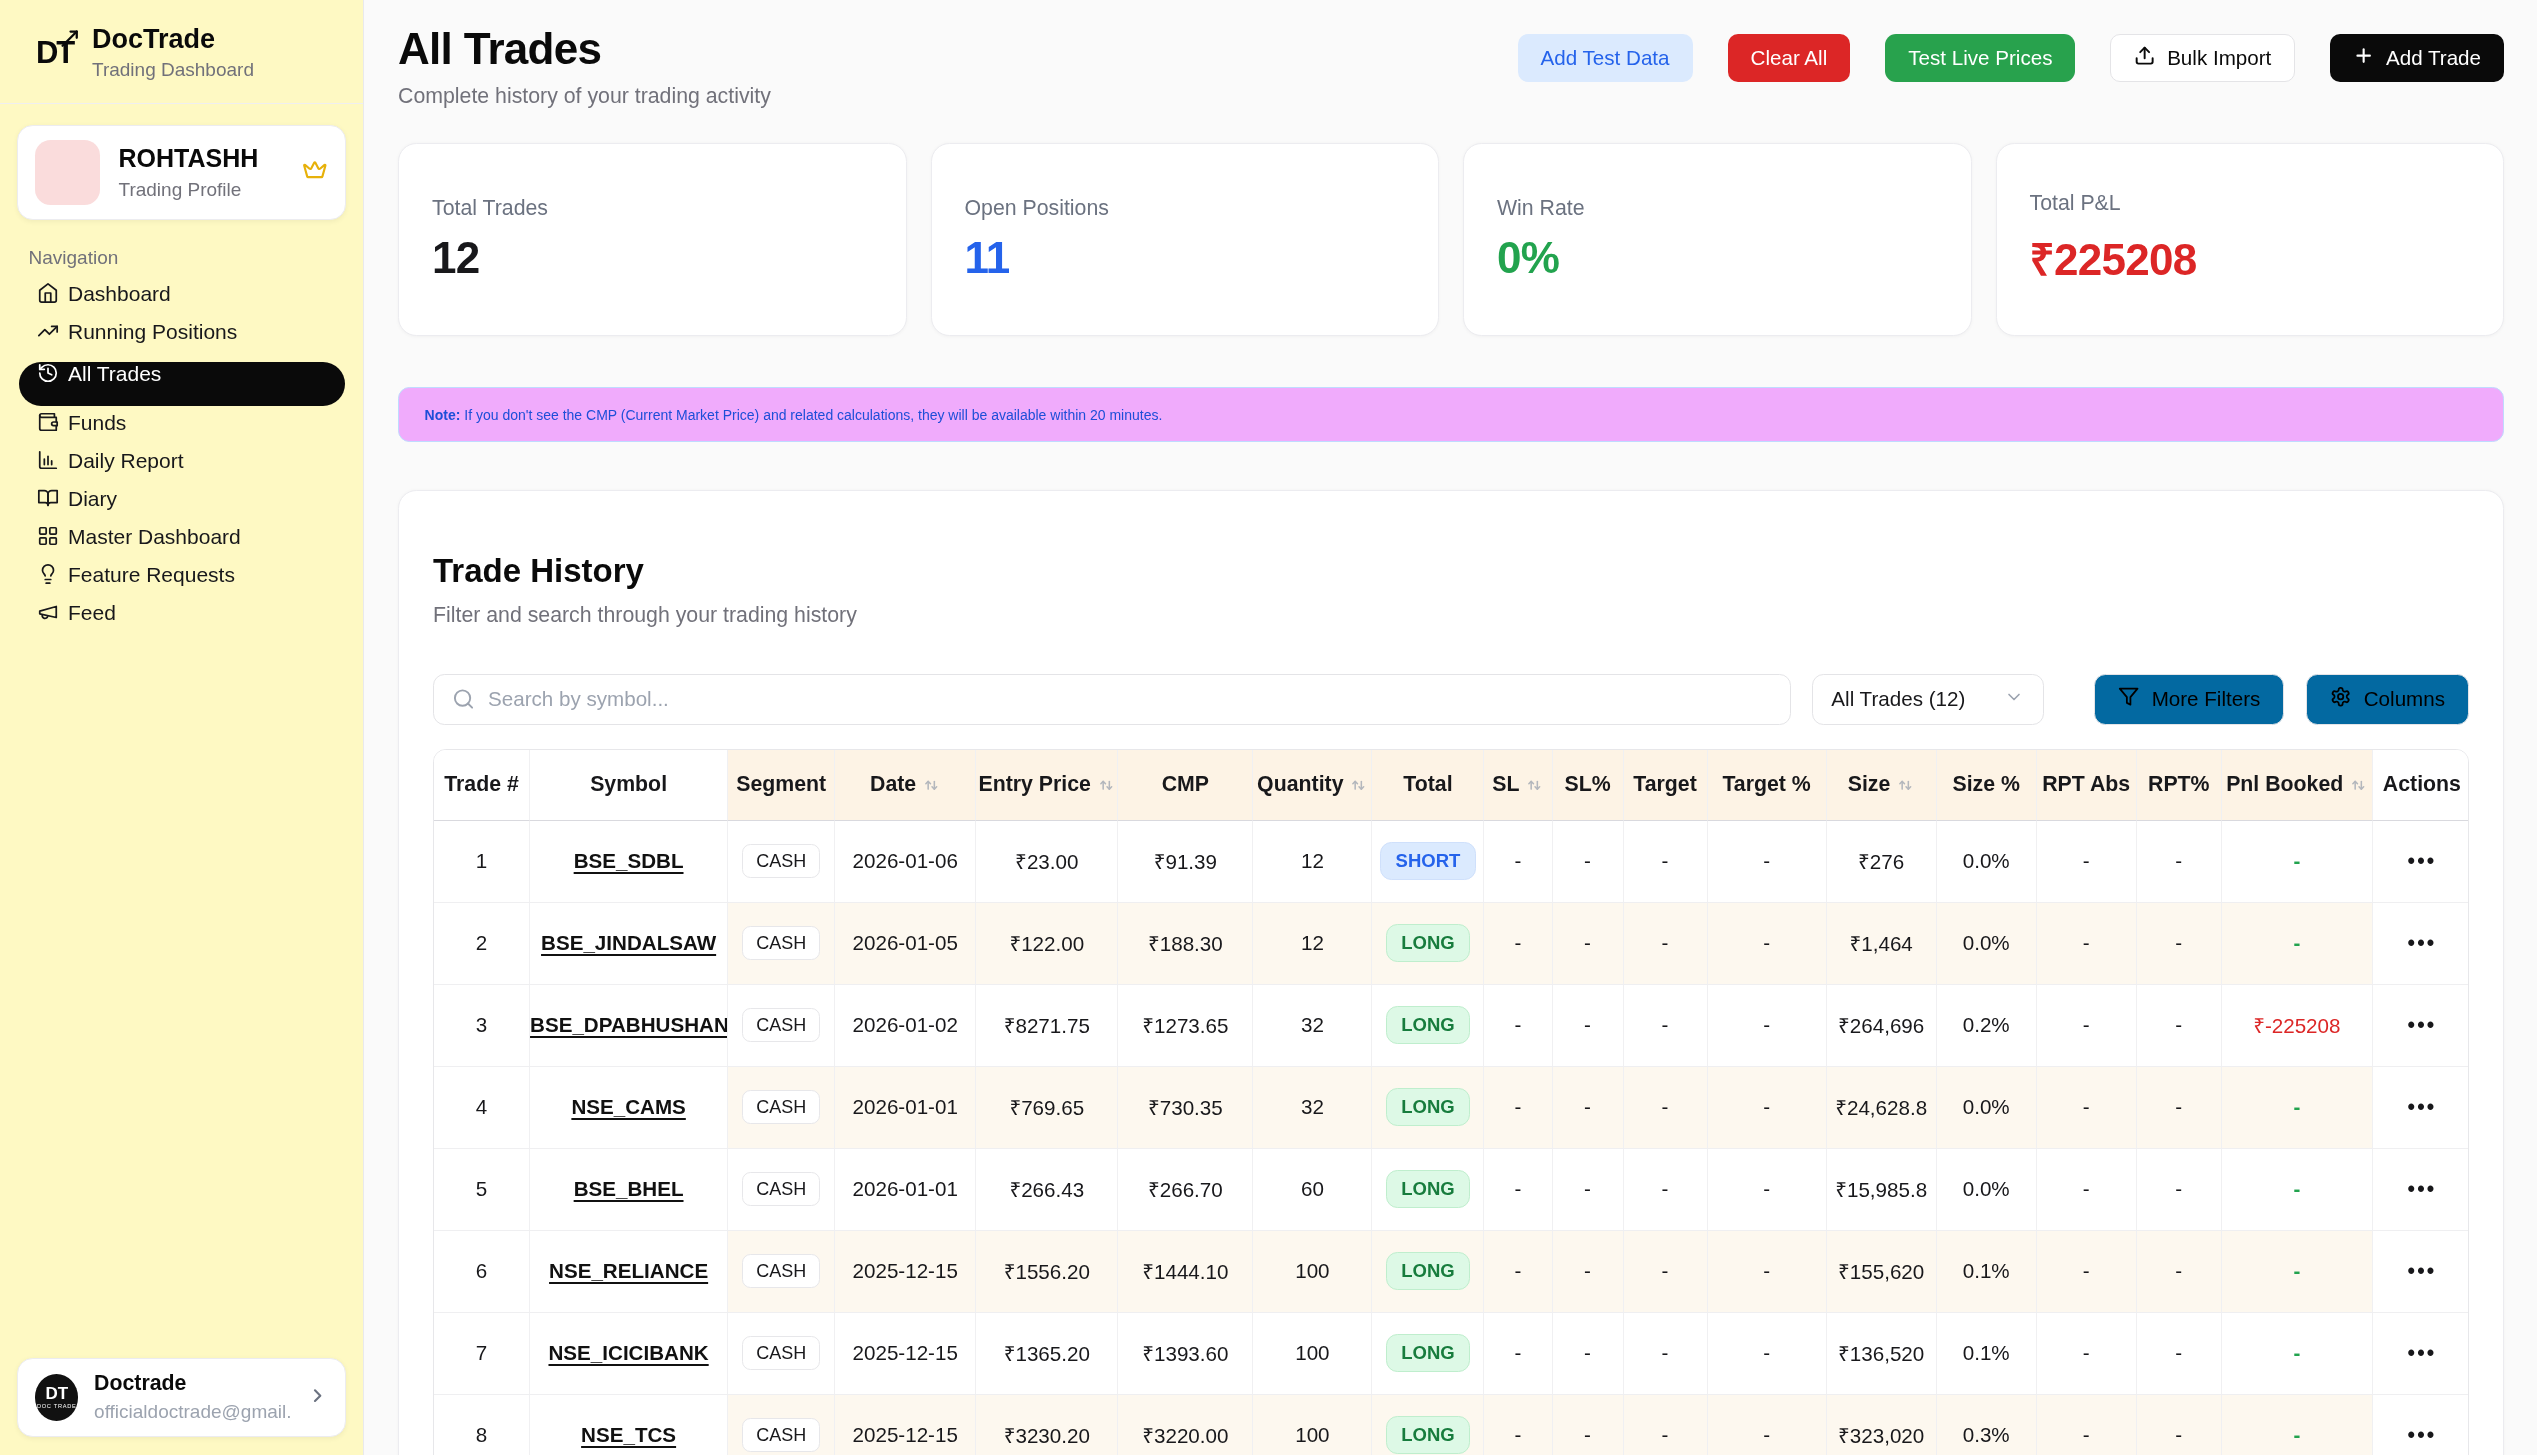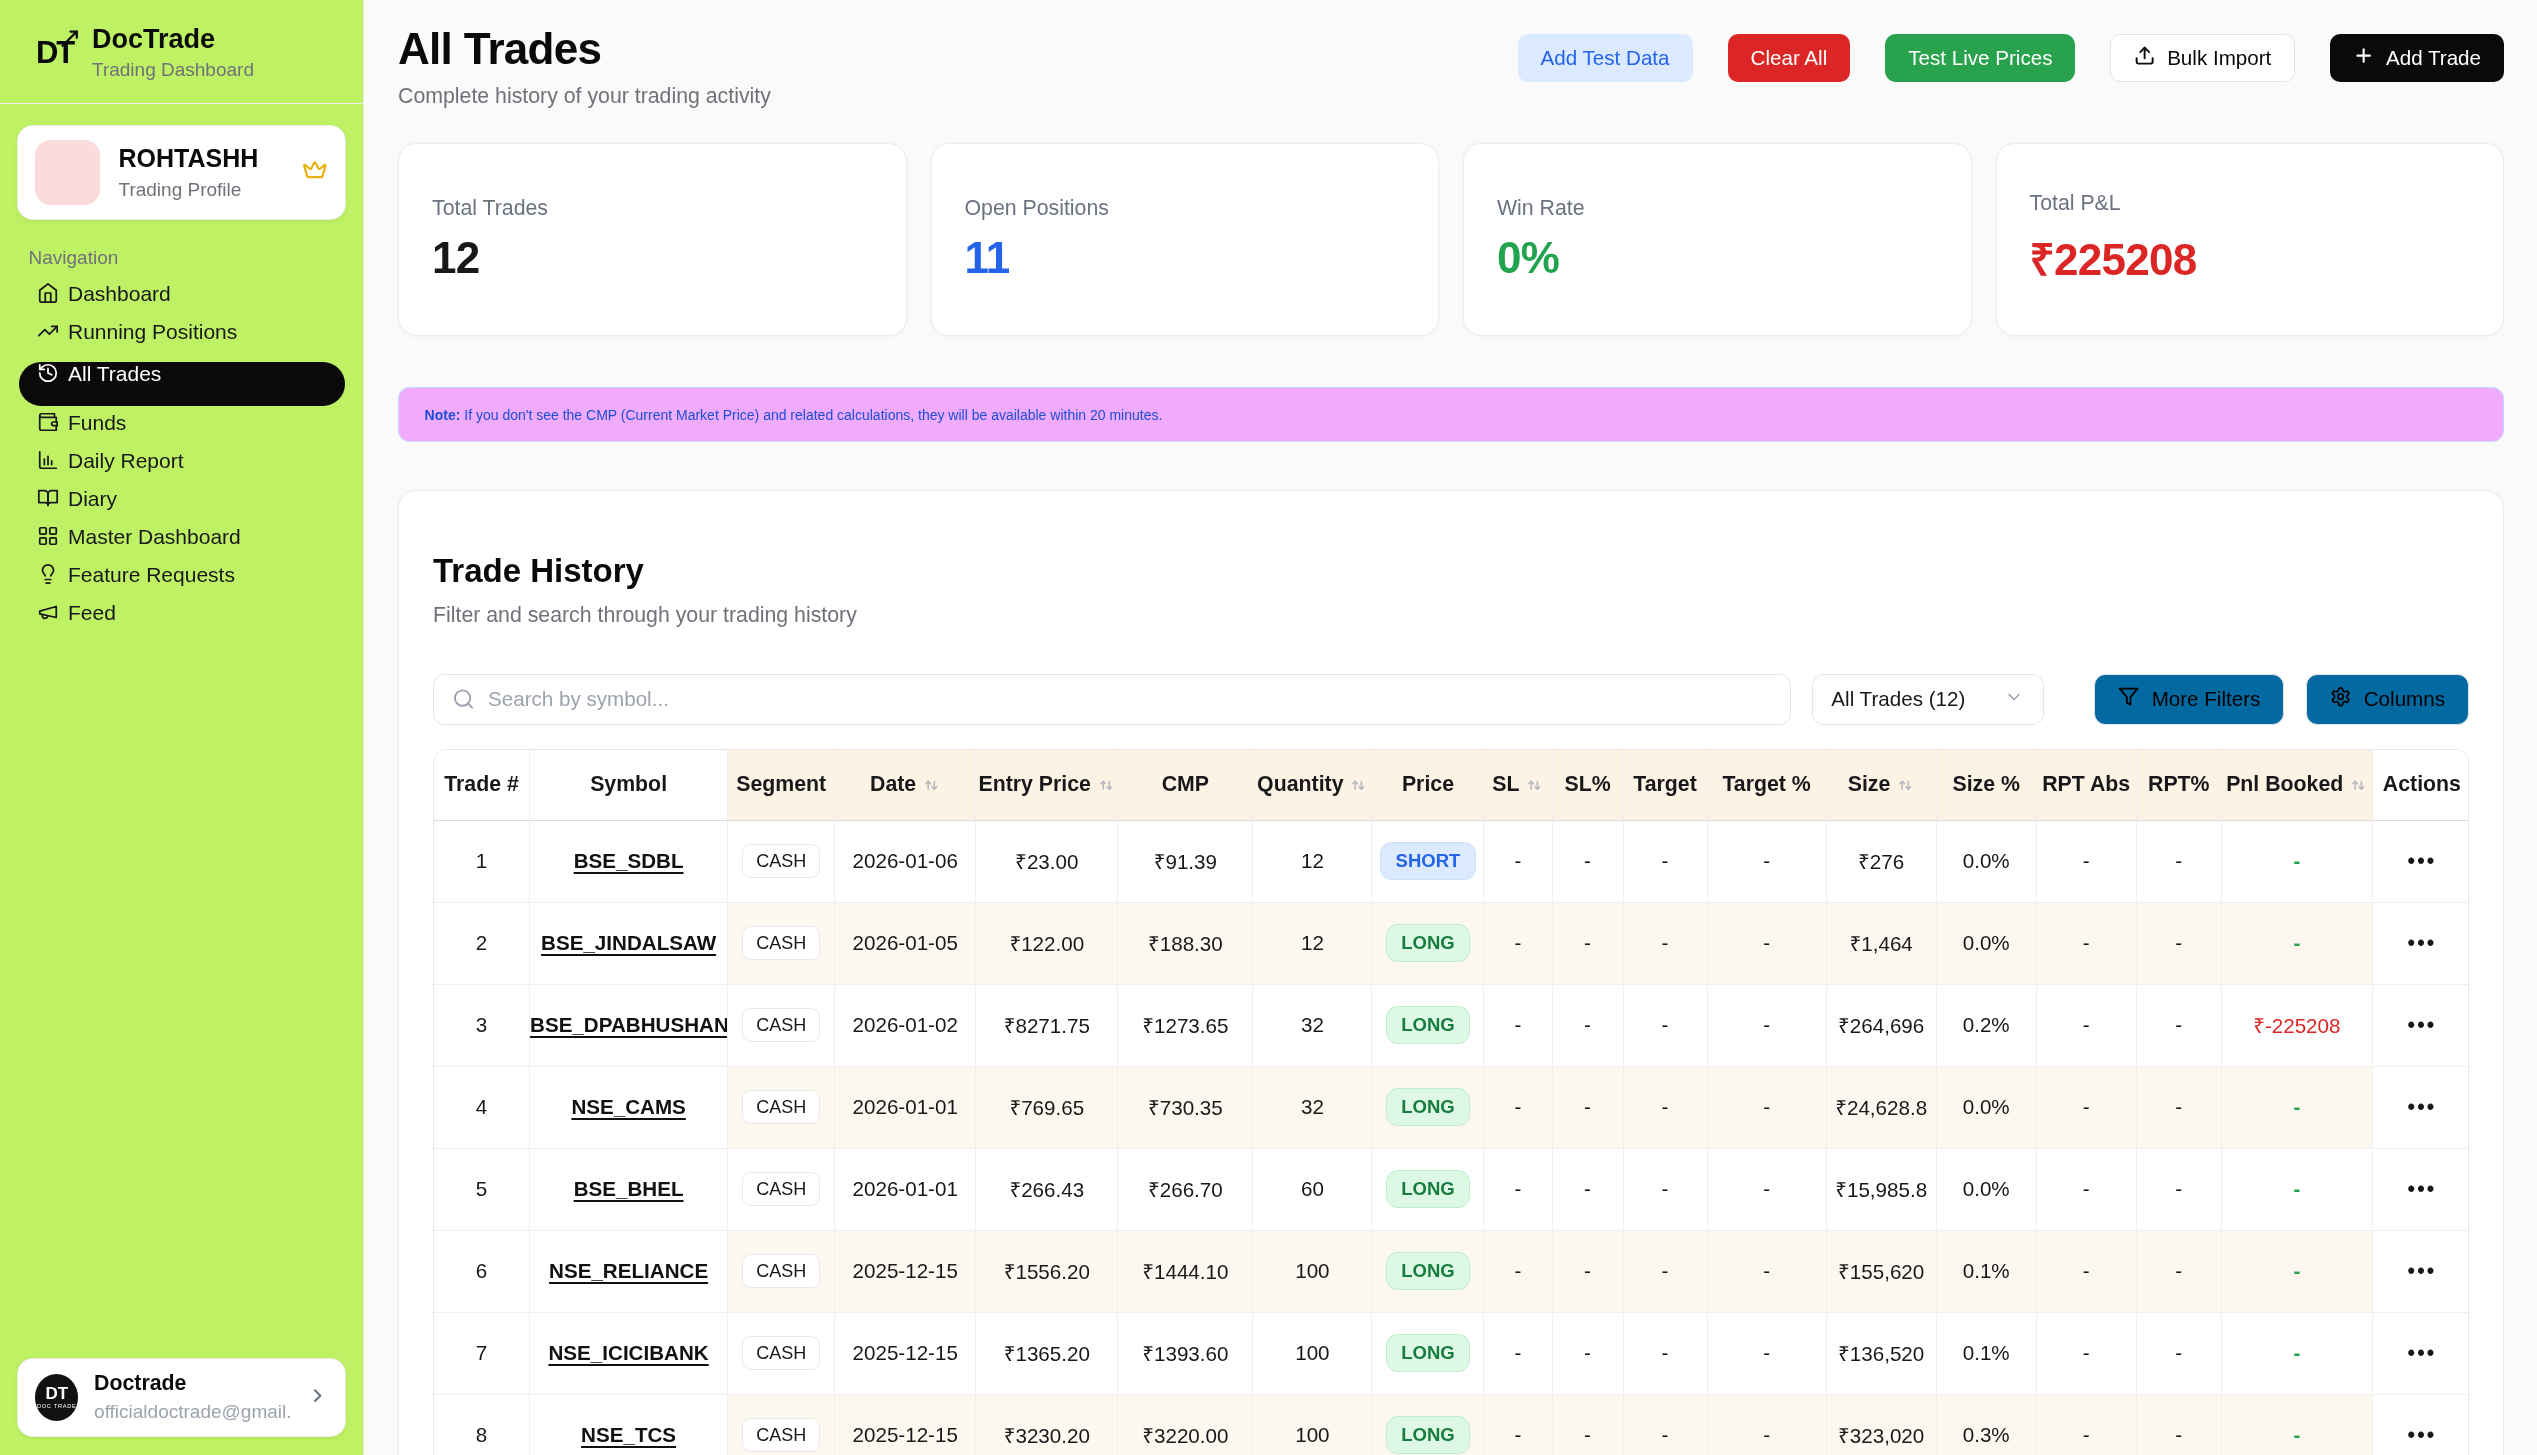--- a/index.html
+++ b/index.html
@@ -1,21 +1,21 @@
 <!DOCTYPE html>
 <html style="font-size:11.4px"><head>
 <meta charset="utf-8">
 <style>
   * { margin:0; padding:0; box-sizing:border-box; }
   html,body { width:2538px; height:1455px; overflow:hidden; background:#fafafa;
               font-family:"Liberation Sans", sans-serif; color:#18181b; }
   .app { display:flex; width:100%; height:100%; }
 
   
-  .sidebar { width:364px; min-width:364px; background:#bef264; border-right:1.4px solid #e9e9ec;
+  .sidebar { width:364px; min-width:364px; background:#fef9c3; border-right:1.4px solid #e9e9ec;
              display:flex; flex-direction:column; height:100%; }
   .brand { display:flex; align-items:center; gap:17px; padding:24px 28.4px 21.3px 34px;
            border-bottom:1.4px solid #efeff1; }
   .brand-logo { position:relative; width:41px; height:41px; display:flex; align-items:center; justify-content:center; }
   .brand-logo .dt { font-size:31px; font-weight:800; letter-spacing:-2.1px; color:#0a0a0a; }
   .brand-logo svg { position:absolute; right:-5.7px; top:-4.3px; }
   .brand-name { font-size:27px; font-weight:700; color:#0a0a0a; }
   .brand-sub { font-size:19px; color:#71717a; margin-top:4.3px; }
 
   .profile-card { margin:21.3px 17px 0 17px; background:#fff; border:1.4px solid #ececf0; border-radius:15.6px;
@@ -359,21 +359,21 @@
                   </span></th>
                 <th class="tintcol"><span>CMP</span></th>
                 <th class="tintcol"><span>Quantity</span><span class="sorters">
                     <svg width="18.5" height="18.5" viewBox="0 0 24 24" fill="none" stroke="currentColor" stroke-width="2" stroke-linecap="round" stroke-linejoin="round">
                       <path d="M8 17V7"></path>
                       <path d="m5 10 3-3 3 3"></path>
                       <path d="M16 7v10"></path>
                       <path d="m13 14 3 3 3-3"></path>
                     </svg>
                   </span></th>
-                <th class="tintcol"><span>Price</span></th>
+                <th class="tintcol"><span>Total</span></th>
                 <th class="tintcol"><span>SL</span><span class="sorters">
                     <svg width="18.5" height="18.5" viewBox="0 0 24 24" fill="none" stroke="currentColor" stroke-width="2" stroke-linecap="round" stroke-linejoin="round">
                       <path d="M8 17V7"></path>
                       <path d="m5 10 3-3 3 3"></path>
                       <path d="M16 7v10"></path>
                       <path d="m13 14 3 3 3-3"></path>
                     </svg>
                   </span></th>
                 <th class="tintcol"><span>SL%</span></th>
                 <th class="tintcol"><span>Target</span></th>

